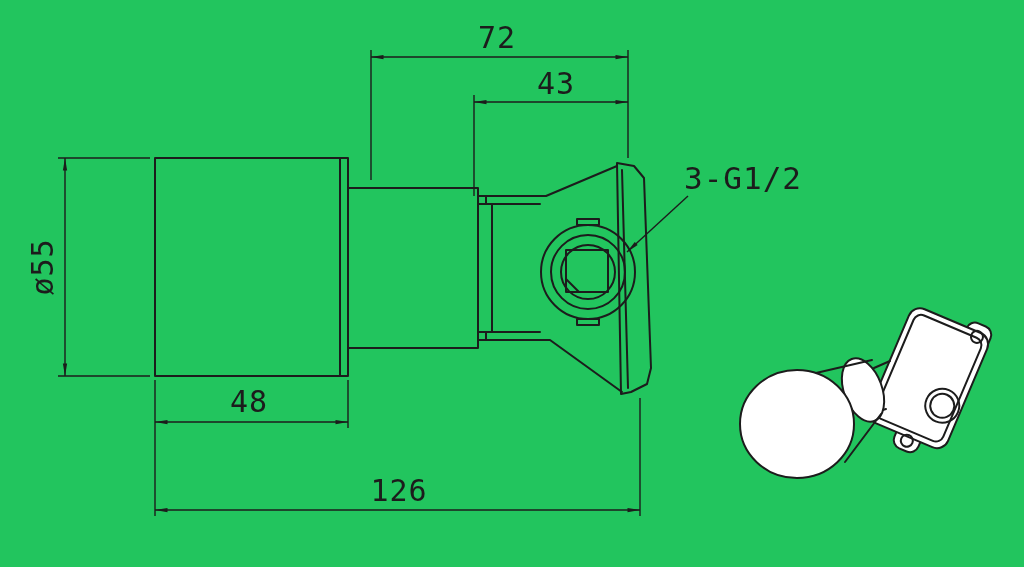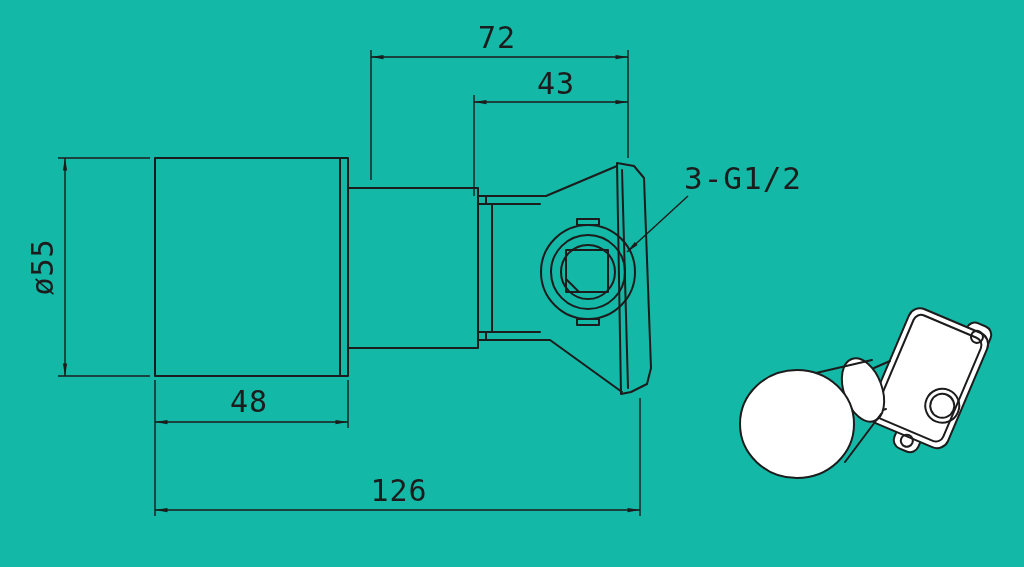--- a/index.html
+++ b/index.html
@@ -7,21 +7,21 @@
     padding: 0;
     background: #ffffff;
     width: 1024px;
     height: 567px;
     overflow: hidden;
   }
   .canvas {
     position: relative;
     width: 1024px;
     height: 567px;
-    background: #14b8a6;
+    background: #22c55e;
   }
   svg {
     display: block;
   }
   text.dim-text {
     font-family: "DejaVu Sans Mono", "Liberation Mono", monospace;
     font-size: 30px;
     fill: #1c1c1c;
     letter-spacing: 1px;
   }

